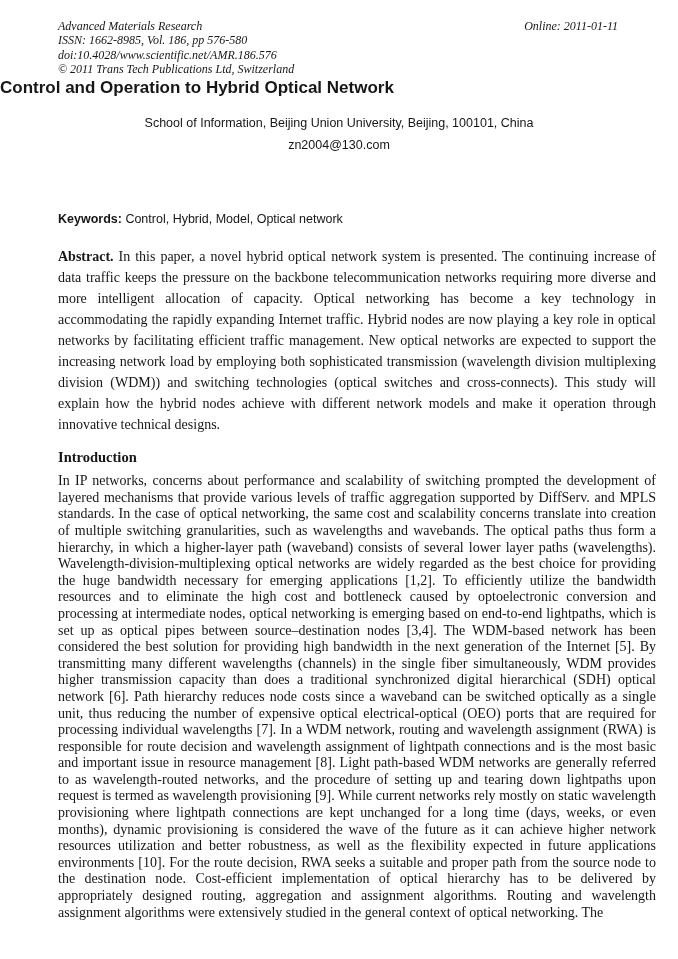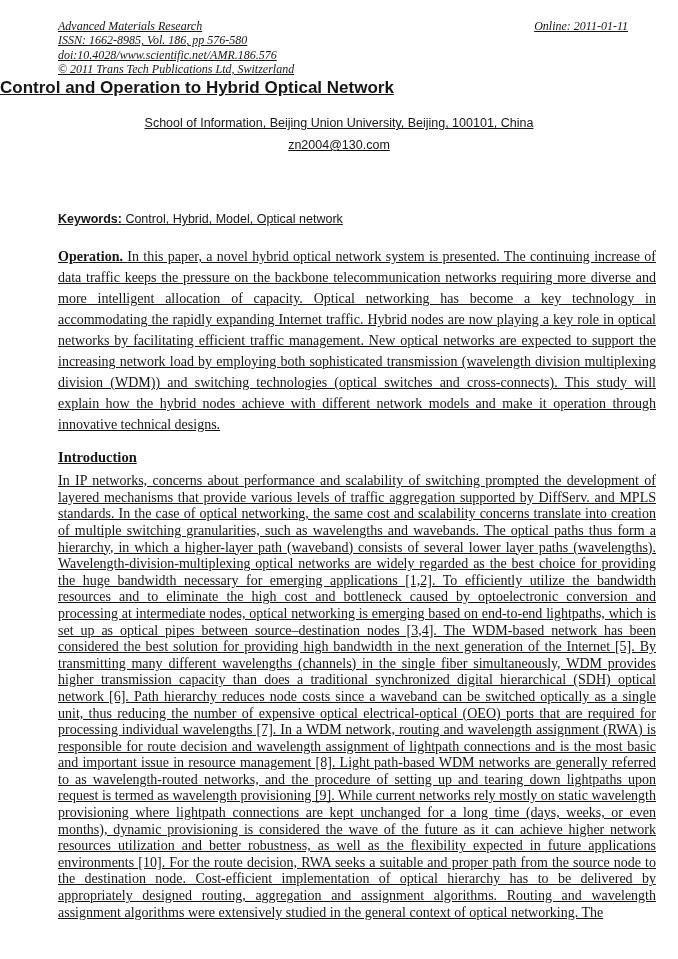--- a/index.html
+++ b/index.html
@@ -9,41 +9,40 @@
   }
   .page {
     position: relative;
     width: 678px;
     height: 959px;
     background: #ffffff;
     color: #161616;
     overflow: hidden;
     box-sizing: border-box;
     padding: 19px 22px 0 58px;
-    text-decoration: underline;
   }
   
   .header-row {
     display: flex;
     justify-content: space-between;
     align-items: flex-start;
   }
   .header-left {
     font-family: "Liberation Serif", serif;
     font-style: italic;
     font-size: 12px;
     line-height: 14.3px;
     white-space: nowrap;
   }
   .header-right {
     font-family: "Liberation Serif", serif;
     font-style: italic;
     font-size: 12px;
     line-height: 14.3px;
-    margin-right: 28px;
+    margin-right: 38px;
     white-space: nowrap;
   }
   
   .full-center {
     margin-left: -58px;
     margin-right: -22px;
     text-align: center;
   }
   .paper-title {
     font-family: "Liberation Sans", sans-serif;
@@ -126,21 +125,21 @@
   <div class="affiliation full-center">School of Information, Beijing Union University, Beijing, 100101, China</div>
 
   <div class="email full-center">zn2004@130.com</div>
 
   <div class="keywords">
     <span class="kw-label">Keywords:</span>
     <span>Control, Hybrid, Model, Optical network</span>
   </div>
 
   <p class="abstract">
-    <span class="ab-label">Operation.</span>
+    <span class="ab-label">Abstract.</span>
     <span>In this paper, a novel hybrid optical network system is presented. The continuing increase of data traffic keeps the pressure on the backbone telecommunication networks requiring more diverse and more intelligent allocation of capacity. Optical networking has become a key technology in accommodating the rapidly expanding Internet traffic. Hybrid nodes are now playing a key role in optical networks by facilitating efficient traffic management. New optical networks are expected to support the increasing network load by employing both sophisticated transmission (wavelength division multiplexing division (WDM)) and switching technologies (optical switches and cross-connects). This study will explain how the hybrid nodes achieve with different network models and make it operation through innovative technical designs.</span>
   </p>
 
   <h2 class="section-heading">Introduction</h2>
 
   <p class="section-body">In IP networks, concerns about performance and scalability of switching prompted the development of layered mechanisms that provide various levels of traffic aggregation supported by DiffServ. and MPLS standards. In the case of optical networking, the same cost and scalability concerns translate into creation of multiple switching granularities, such as wavelengths and wavebands. The optical paths thus form a hierarchy, in which a higher-layer path (waveband) consists of several lower layer paths (wavelengths). Wavelength-division-multiplexing optical networks are widely regarded as the best choice for providing the huge bandwidth necessary for emerging applications [1,2]. To efficiently utilize the bandwidth resources and to eliminate the high cost and bottleneck caused by optoelectronic conversion and processing at intermediate nodes, optical networking is emerging based on end-to-end lightpaths, which is set up as optical pipes between source–destination nodes [3,4]. The WDM-based network has been considered the best solution for providing high bandwidth in the next generation of the Internet [5]. By transmitting many different wavelengths (channels) in the single fiber simultaneously, WDM provides higher transmission capacity than does a traditional synchronized digital hierarchical (SDH) optical network [6]. Path hierarchy reduces node costs since a waveband can be switched optically as a single unit, thus reducing the number of expensive optical electrical-optical (OEO) ports that are required for processing individual wavelengths [7]. In a WDM network, routing and wavelength assignment (RWA) is responsible for route decision and wavelength assignment of lightpath connections and is the most basic and important issue in resource management [8]. Light path-based WDM networks are generally referred to as wavelength-routed networks, and the procedure of setting up and tearing down lightpaths upon request is termed as wavelength provisioning [9]. While current networks rely mostly on static wavelength provisioning where lightpath connections are kept unchanged for a long time (days, weeks, or even months), dynamic provisioning is considered the wave of the future as it can achieve higher network resources utilization and better robustness, as well as the flexibility expected in future applications environments [10]. For the route decision, RWA seeks a suitable and proper path from the source node to the destination node. Cost-efficient implementation of optical hierarchy has to be delivered by appropriately designed routing, aggregation and assignment algorithms. Routing and wavelength assignment algorithms were extensively studied in the general context of optical networking. The</p>
 
 </div>
 
 </body></html>

